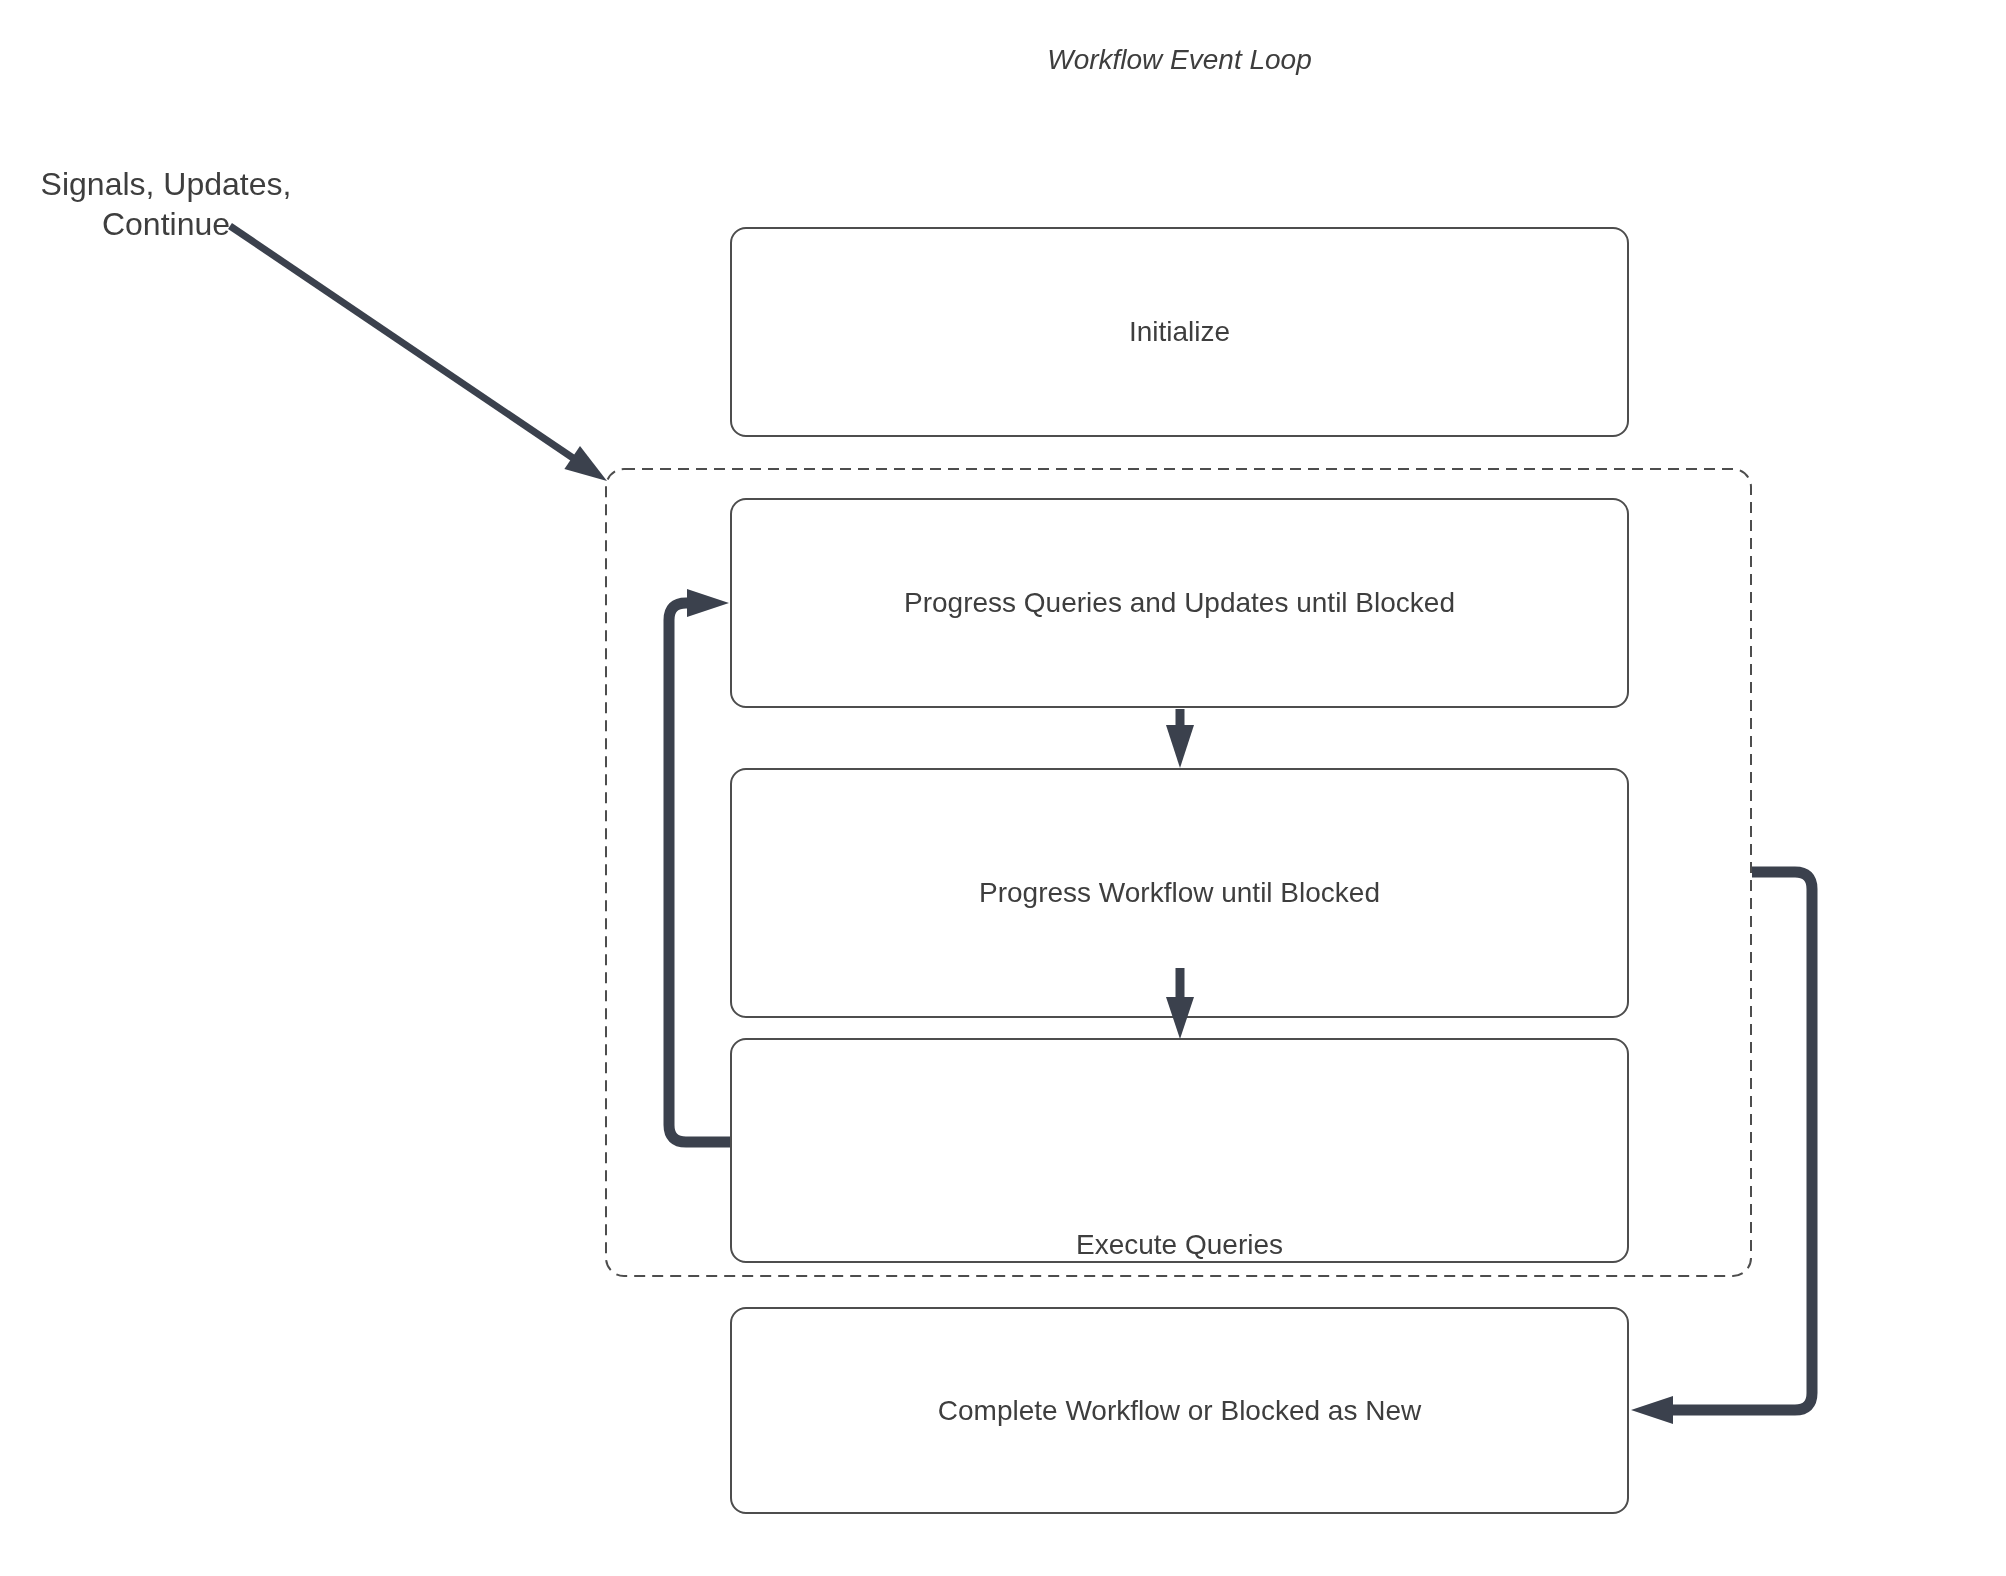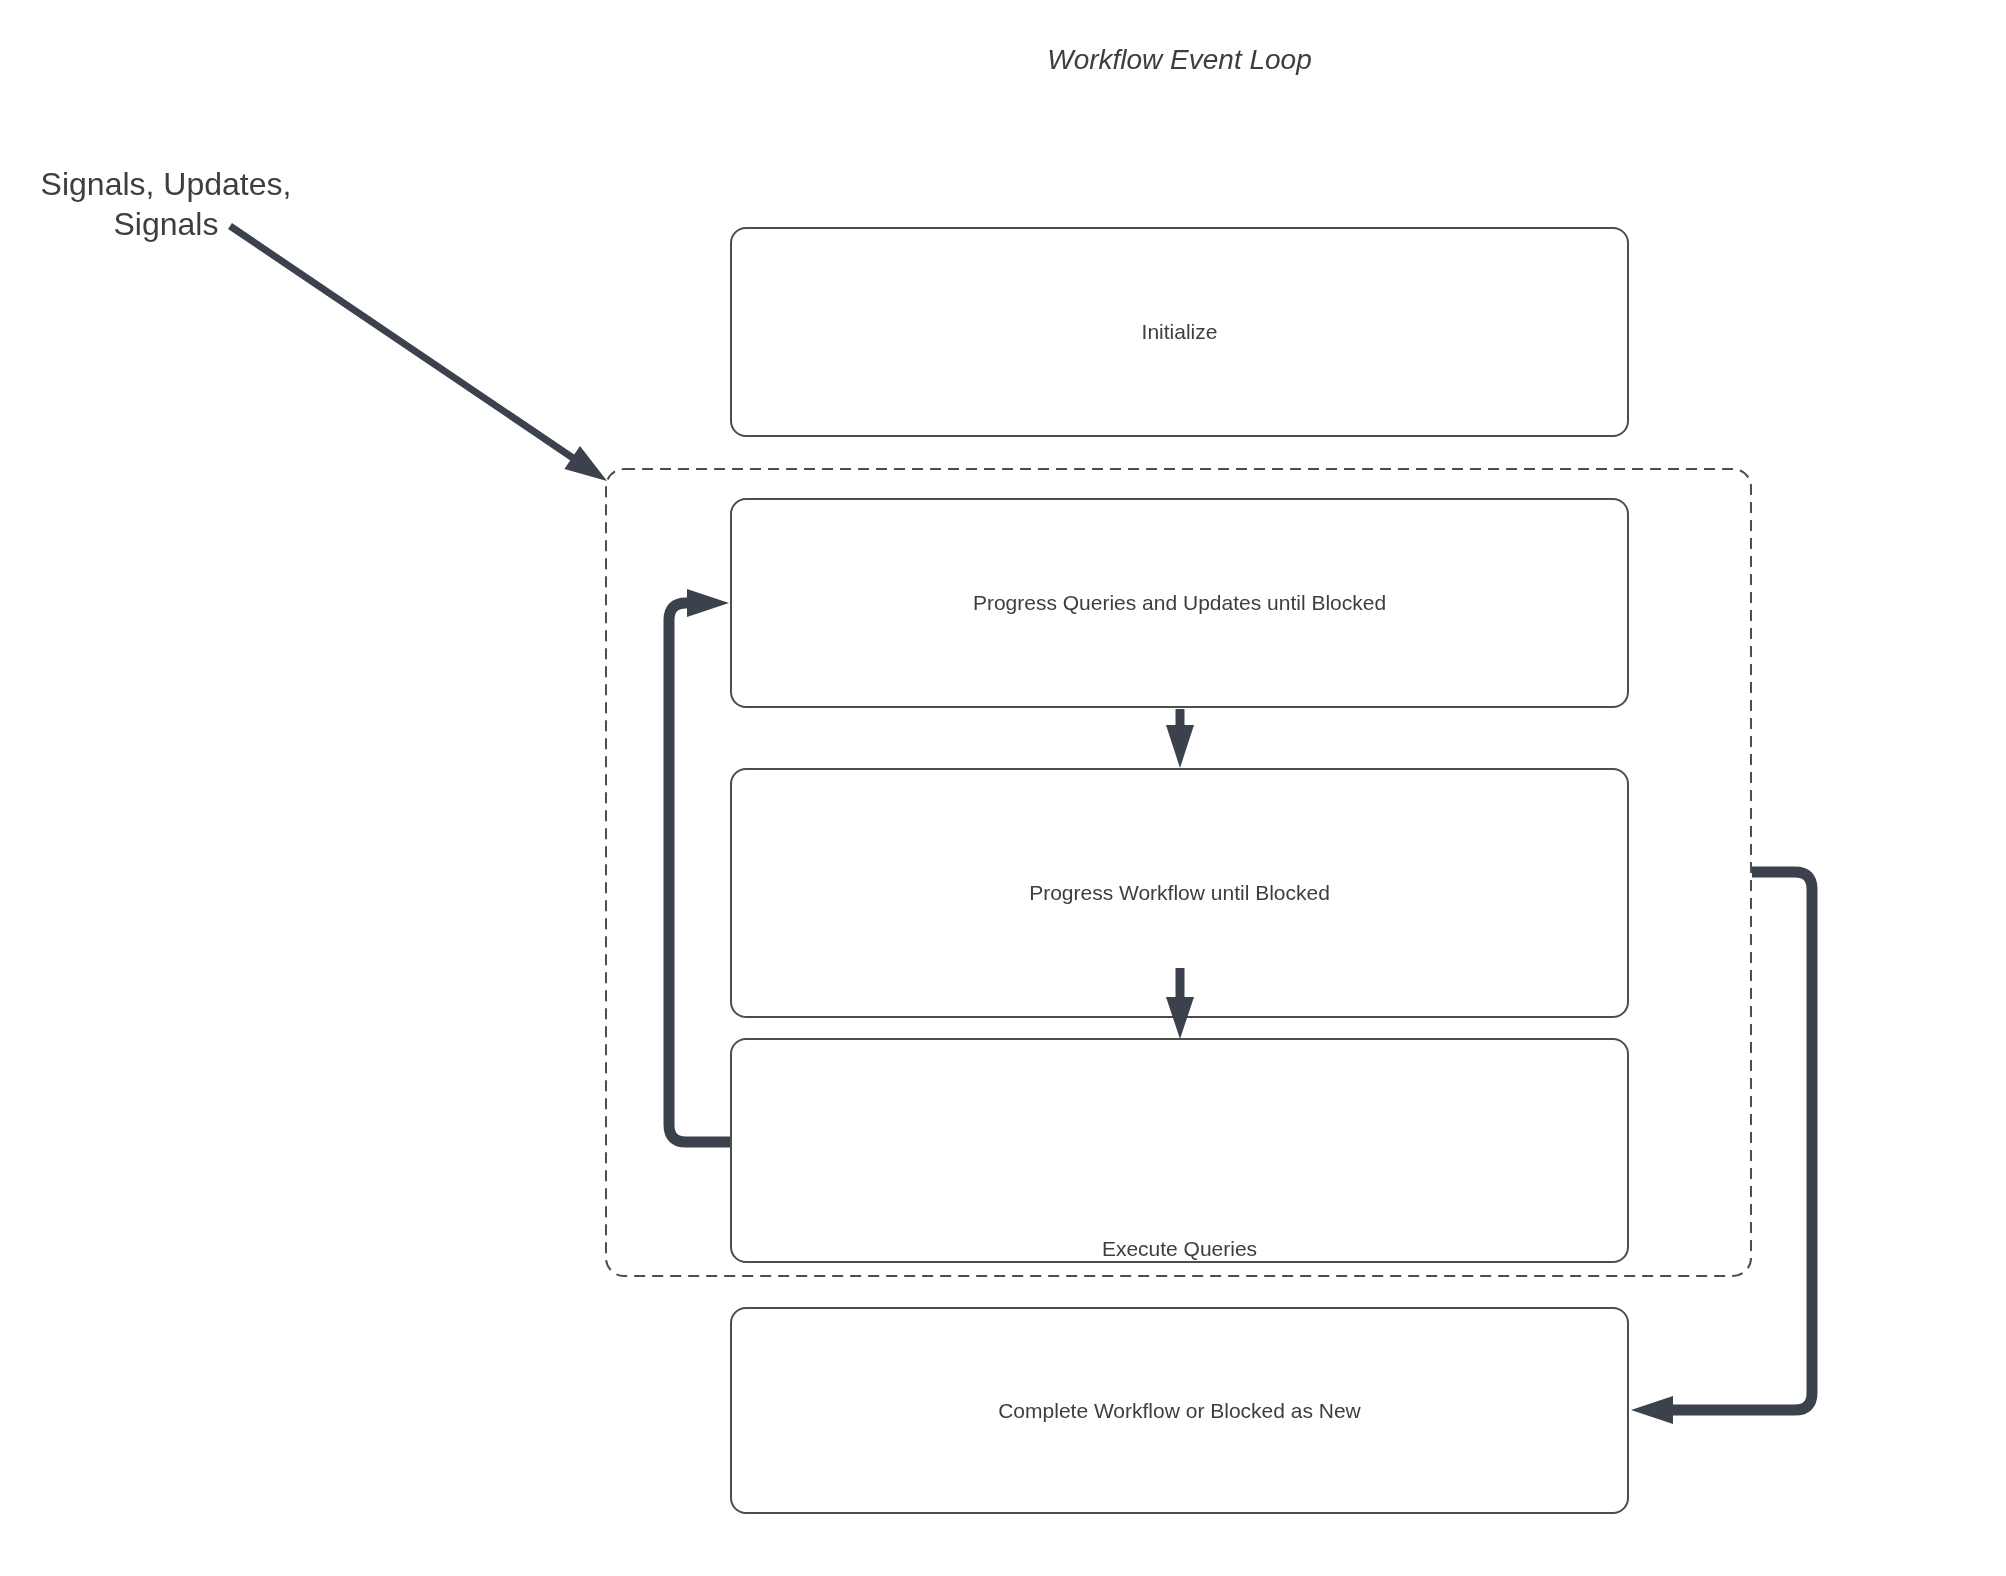--- a/index.html
+++ b/index.html
@@ -43,21 +43,21 @@
     left: 730px;
     width: 899px;
     box-sizing: border-box;
     background: #ffffff;
     border: 2px solid var(--border-color, #4d4d4d);
     border-radius: 16px;
     display: flex;
     align-items: center;
     justify-content: center;
     text-align: center;
-    font-size: 21px;
+    font-size: 28px;
     color: var(--text-color, #3e3e3e);
   }
   .node-initialize        { top: 227px;  height: 210px; }
   .node-progress-signals  { top: 498px;  height: 210px; }
   .node-progress-workflow { top: 768px;  height: 250px; }
   .node-execute-queries   { top: 1038px; height: 225px; align-items: flex-end; }
   .node-complete          { top: 1307px; height: 207px; }
   .connectors {
     position: absolute;
     left: 0;
@@ -83,21 +83,21 @@
 </style>
 </head>
 <body>
 
 <div class="canvas">
 
   <div class="diagram-title">Workflow Event Loop</div>
 
   <div class="side-label">
     <div>Signals, Updates,</div>
-    <div>Signals</div>
+    <div>Continue</div>
   </div>
 
   <div class="node node-initialize">
     <span>Initialize</span>
   </div>
 
   <div class="node node-progress-signals">
     <span>Progress Queries and Updates until Blocked</span>
   </div>
 

